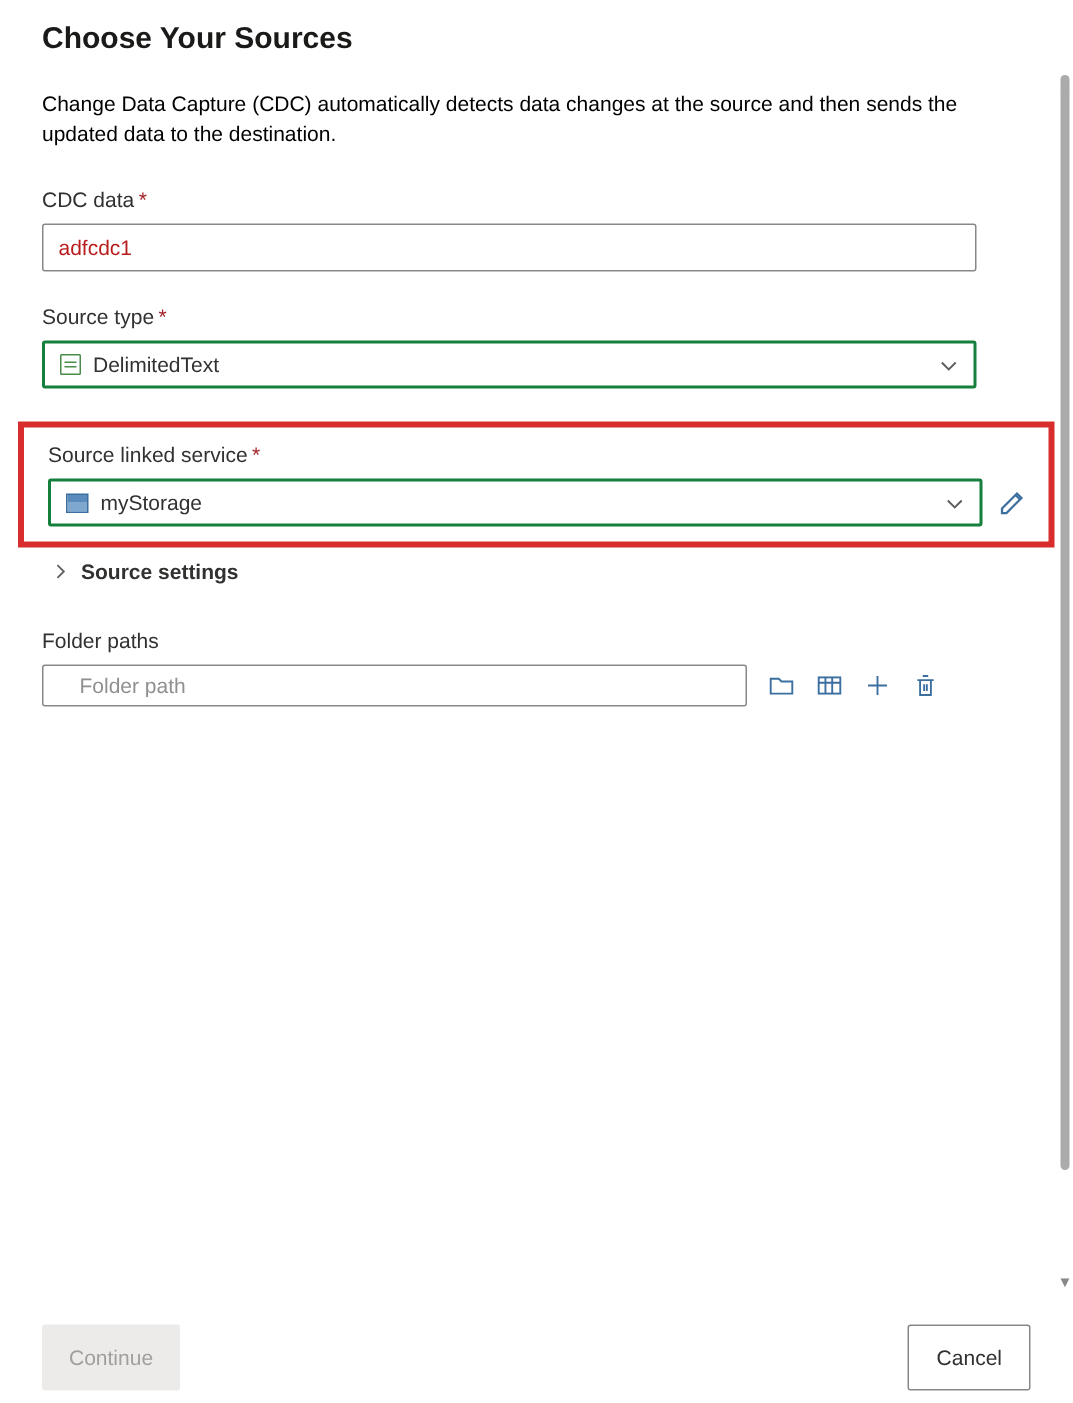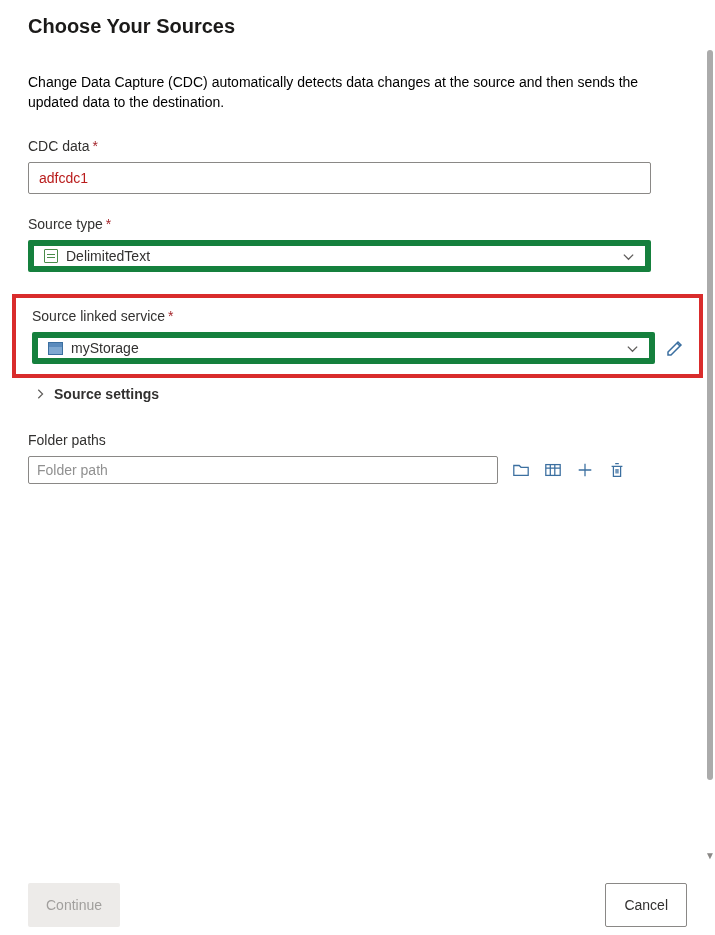--- a/index.html
+++ b/index.html
@@ -14,21 +14,21 @@
       overflow: hidden;
     }
     .content {
       padding: 15px 28px 0 28px;
       height: 870px;
       overflow-y: auto;
     }
     .page-title {
       font-size: 20px;
       font-weight: 600;
-      margin-bottom: 35px;
+      margin-bottom: 22px;
       color: #1b1a19;
     }
     .description {
       font-size: 14px;
       color: #000000;
       line-height: 1.4;
       margin-bottom: 26px;
       max-width: 640px;
     }
     .field-group { margin-bottom: 22px; }
@@ -46,21 +46,21 @@
       border-radius: 2px;
       padding: 0 10px;
       font-size: 14px;
       color: #b91c1c;
       font-family: inherit;
     }
     .text-input::placeholder { color: #909090; }
     .select-box {
       width: 623px;
       height: 32px;
-      border: 6px solid #15803d;
+      border: 2px solid #15803d;
       border-radius: 2px;
       padding: 0 10px;
       display: flex;
       align-items: center;
       gap: 8px;
       position: relative;
       background: #fff;
       cursor: pointer;
       justify-content: space-between;
     }
@@ -117,21 +117,21 @@
     .folder-row {
       display: flex;
       align-items: center;
       gap: 14px;
     }
     .folder-input {
       width: 470px;
       height: 28px;
       border: 1px solid #8a8886;
       border-radius: 2px;
-      padding: 0 8px;
+      padding: 0 24px;
       font-size: 14px;
       font-family: inherit;
     }
     .folder-input::placeholder { color: #909090; }
     .action-icon { width: 18px; height: 18px; cursor: pointer; fill: none; stroke: #3b6fa0; stroke-width: 1.4;}
     .scroll-track {
       position: absolute;
       right: 0; top: 50px; bottom: 80px; width: 10px;
     }
     .scroll-thumb {

